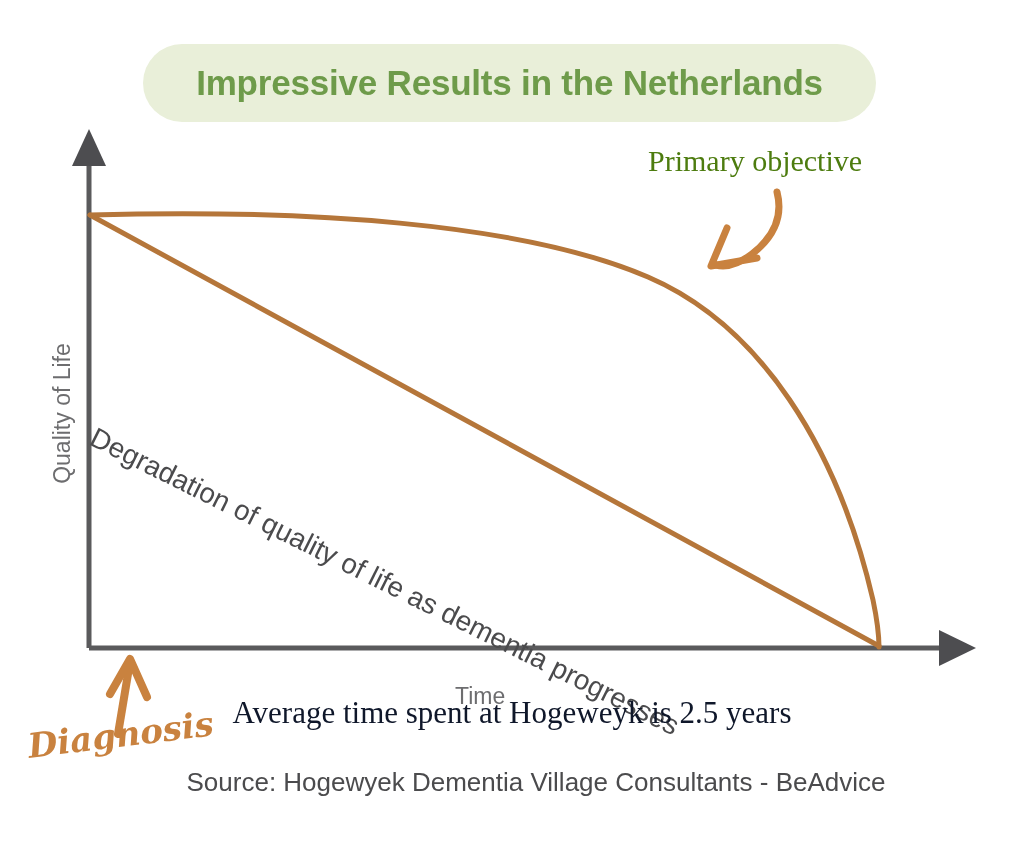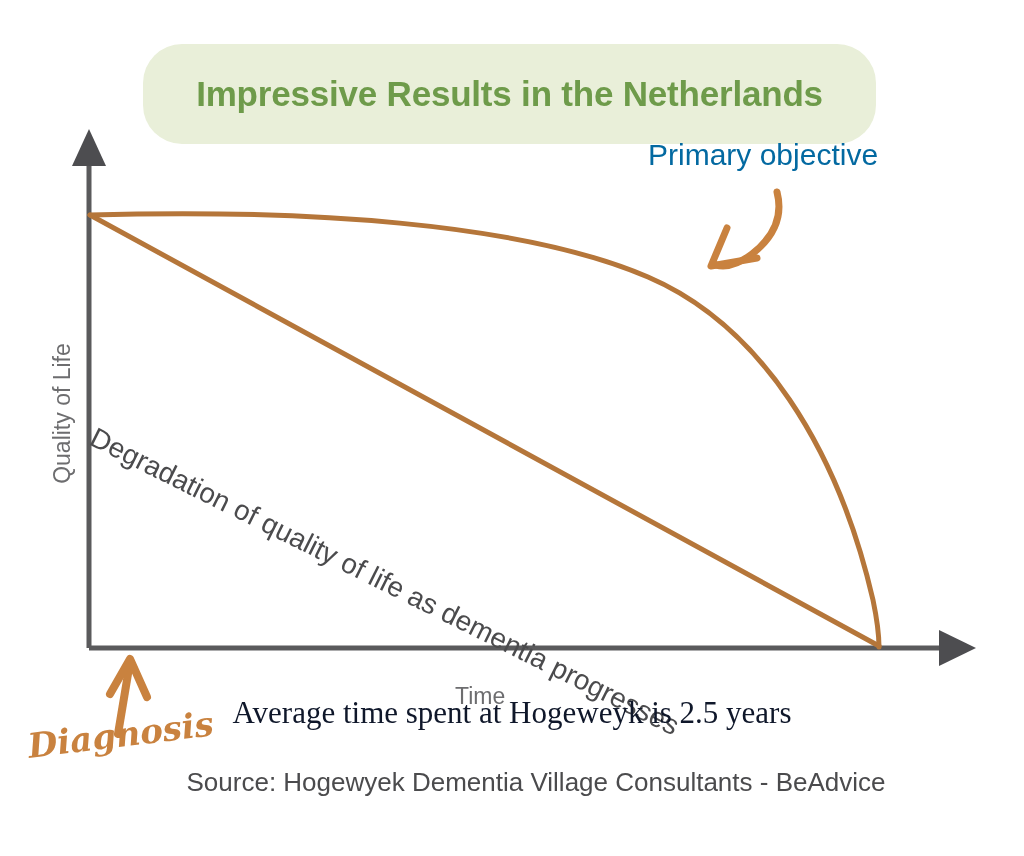--- a/index.html
+++ b/index.html
@@ -17,21 +17,21 @@
     background: #ffffff;
     overflow: hidden;
   }
 
   
   #title-pill {
     position: absolute;
     left: 143px;
     top: 44px;
     width: 733px;
-    height: 100px;
+    height: 78px;
     background: #e9efd9;
     border-radius: 39px;
     display: flex;
     align-items: center;
     justify-content: center;
   }
   #chart-title {
     font-family: "Liberation Sans", sans-serif;
     font-weight: bold;
     font-size: 35px;
@@ -71,24 +71,24 @@
     font-size: 23px;
     color: #6d6d6f;
     white-space: nowrap;
     margin-top: 28px;
   }
 
   
   #primary-objective-label {
     position: absolute;
     left: 648px;
-    top: 138px;
-    font-family: Liberation Sans, sans-serif;
+    top: 144px;
+    font-family: Liberation Serif, serif;
     font-size: 30px;
-    color: #0369a1;
+    color: #4d7c0f;
     white-space: nowrap;
   }
   #degradation-label {
     position: absolute;
     left: 92px;
     top: 420px;
     width: 740px;
     font-family: "Liberation Sans", sans-serif;
     font-size: 28px;
     color: #4b4b4d;

